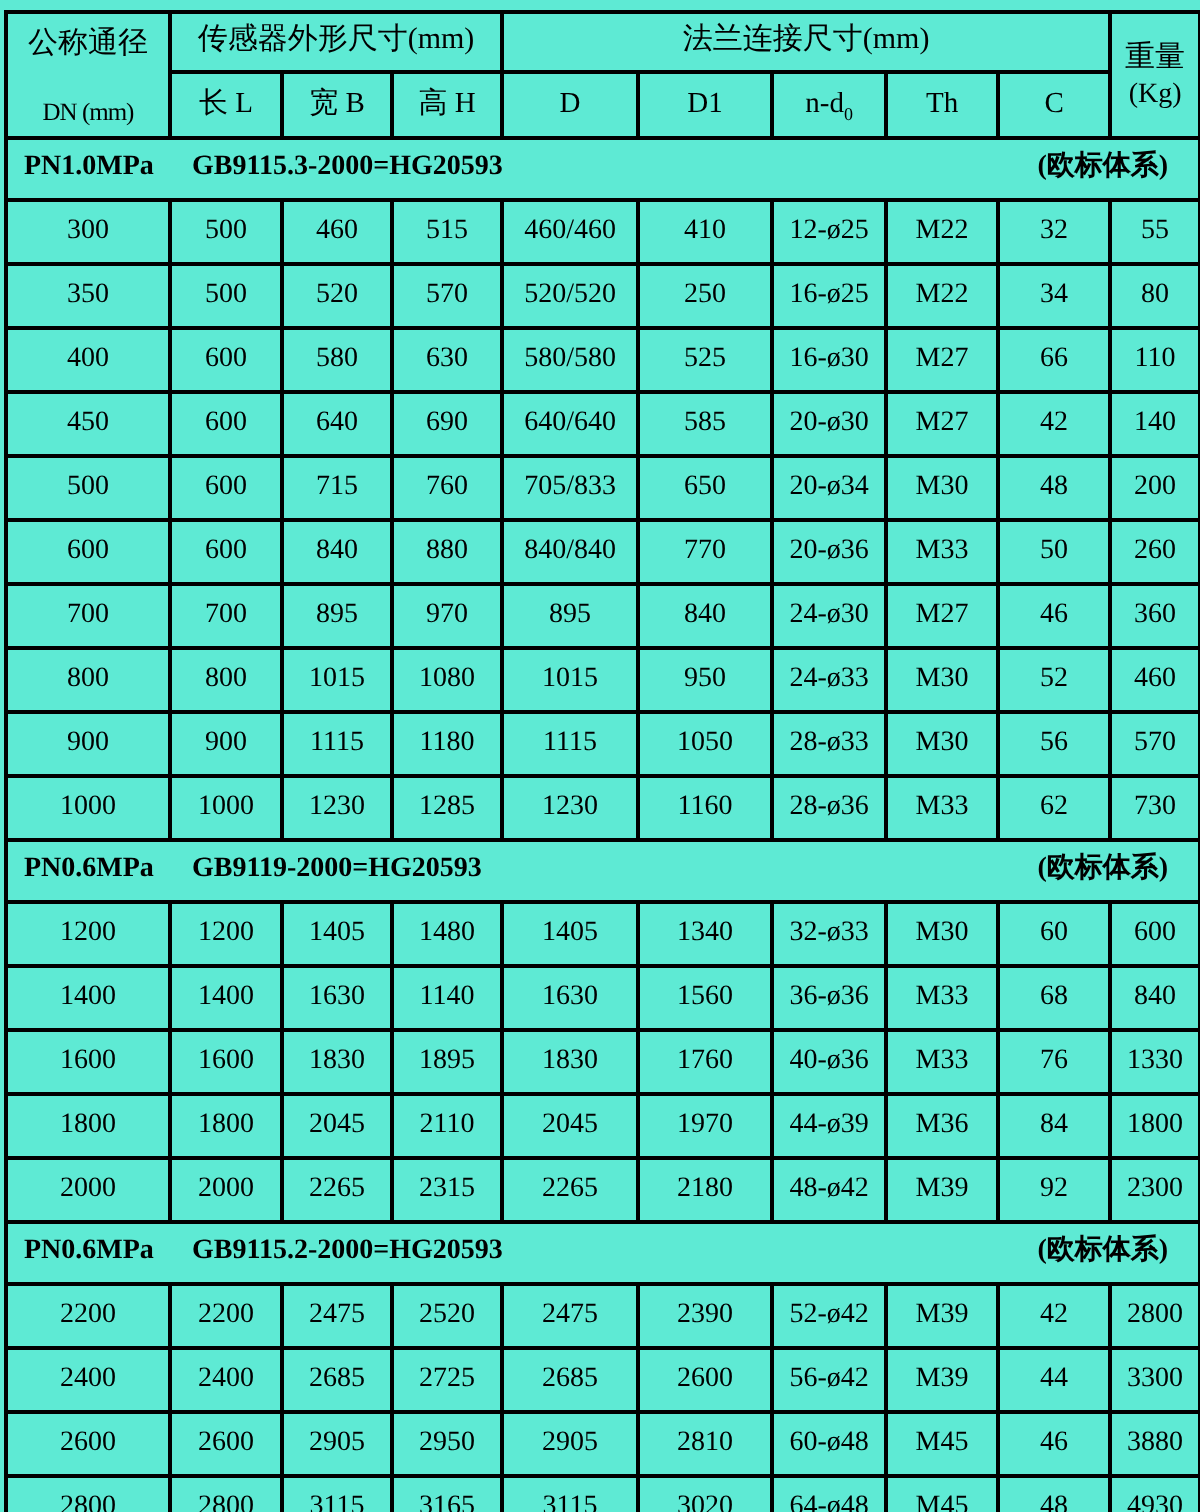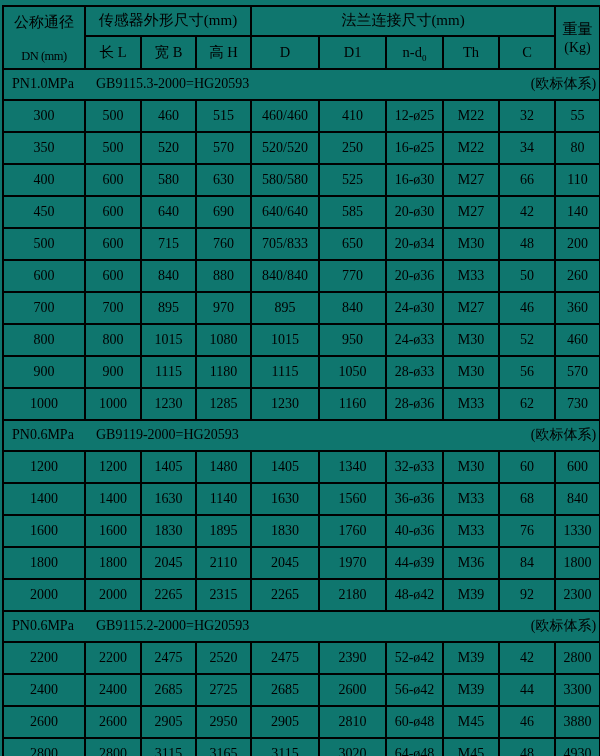--- a/index.html
+++ b/index.html
@@ -7,21 +7,21 @@
     padding: 0;
     background: #ffffff;
     font-family: "Liberation Serif", "DejaVu Serif", serif;
     color: #000000;
   }
   .page {
     width: 600px;
     height: 756px;
     box-sizing: border-box;
     padding: 5px 2px 2px 2px;
-    background: #0f766e;
+    background: #5eead4;
     overflow: hidden;
   }
   table.spec {
     border-collapse: collapse;
     table-layout: fixed;
     width: 597px;
     border: 2px solid #000;
     border-bottom-width: 3px;
   }
   table.spec th,
@@ -39,29 +39,30 @@
   thead th.group { height: 28px; font-size: 15px; }
   thead tr.sub th { height: 31px; font-size: 14.5px; text-align: center; }
   th .dn-line1 { font-size: 15px; margin-top: 2px; }
   th .dn-line2 { font-size: 12.5px; letter-spacing: -0.5px; margin-top: 18px; }
   th .wt-line1 { font-size: 15px; margin-top: 2px; }
   th .wt-line2 { font-size: 14px; margin-top: 1px; }
   sub.nd-sub { font-size: 9px; line-height: 0; }
   tr.section-row td {
     height: 29px;
     text-align: left;
+    font-weight: bold;
   }
   .secrow {
     display: flex;
     align-items: center;
     width: 100%;
   }
   .sec-pn   { flex: none; width: 84px; padding-left: 8px; box-sizing: border-box; }
   .sec-std  { padding-left: 8px; }
-  .sec-sys  { margin-left: auto; padding-right: 3px; }
+  .sec-sys  { margin-left: auto; padding-right: 15px; }
   tr.data-row td { height: 30px; }
 </style>
 </head>
 <body>
 
 <div class="page">
   <table class="spec">
     <colgroup>
       <col style="width:82px">
         <col style="width:56px">

